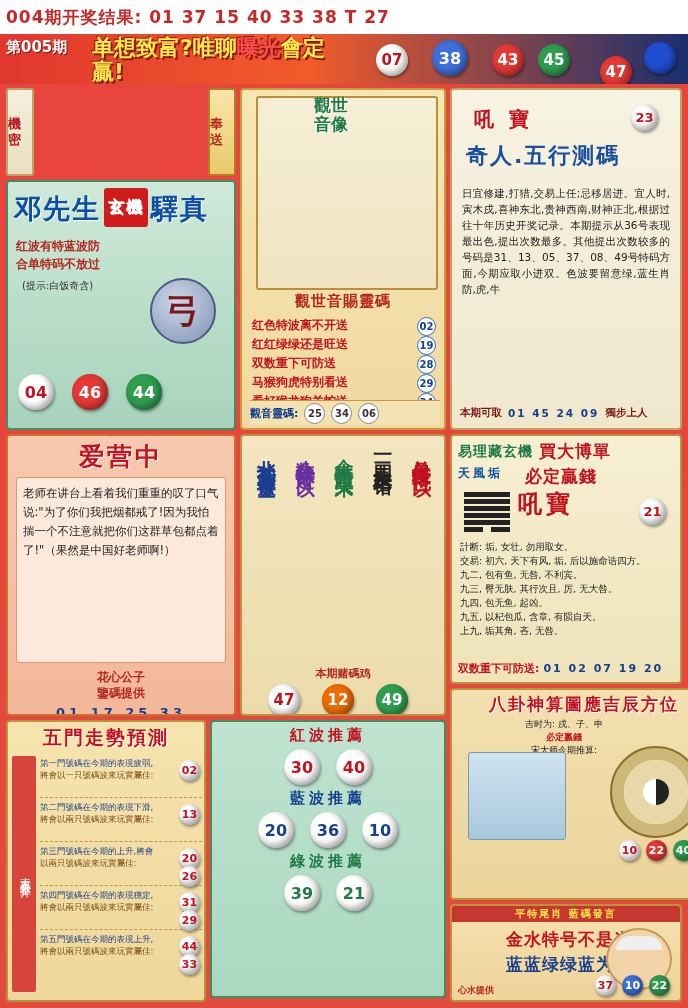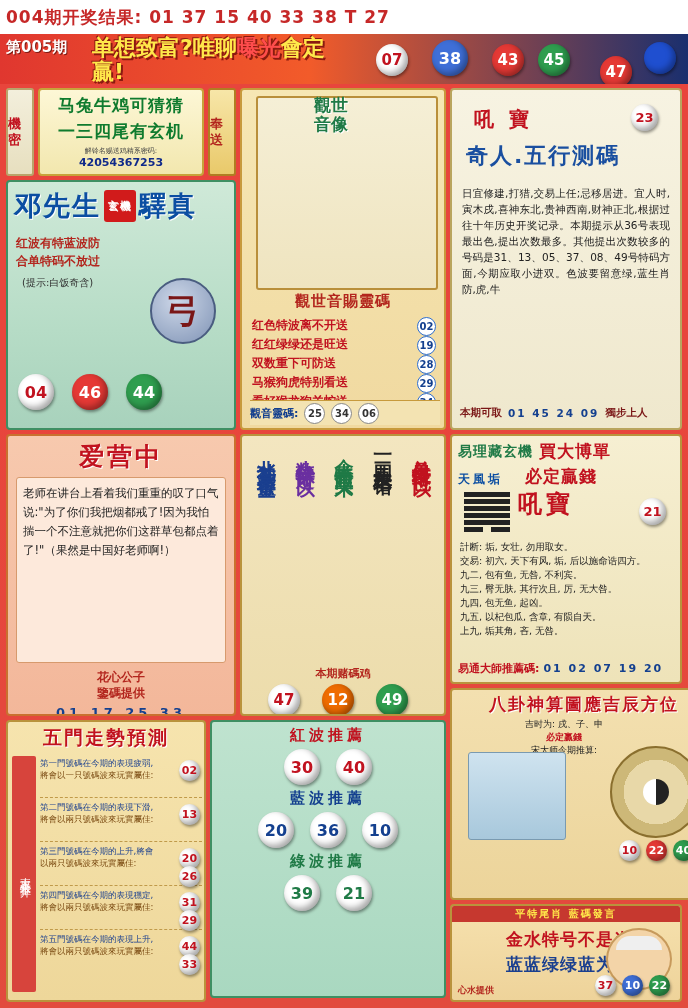--- a/index.html
+++ b/index.html
@@ -80,21 +80,21 @@
   #master{
     left:6px;top:180px;width:230px;height:250px;
     background:linear-gradient(180deg,#cfe9d8,#b6dcc6 60%,#a8d2bc);
     border:2px solid #3f8f63;
   }
   #master .big{
     color:#0b4ea2;font-size:27px;font-weight:bold;text-align:left;
     margin:6px 0 0 6px;text-shadow:1px 1px 0 #fff;letter-spacing:2px;
   }
   #master .redbox{
-    display:inline-block;background:#d11b1b;color:#fff;font-size:10px;
+    display:inline-block;background:#d11b1b;color:#fff;font-size:16px;
     padding:9px 4px;border-radius:3px;margin:0 3px;vertical-align:6px;
   }
   #master .t1{color:#b3261e;font-size:12px;margin:10px 0 0 8px;line-height:18px;font-weight:bold;}
   #master .hint{color:#333;font-size:10px;margin:6px 0 0 14px;}
   #master .glyph{
     position:absolute;right:18px;top:96px;width:62px;height:62px;
     border-radius:50%;background:radial-gradient(circle at 40% 35%,#cdd7e8,#7f93b5);
     border:2px solid #4a5d80;color:#7a1616;font-size:34px;font-weight:bold;
     display:flex;align-items:center;justify-content:center;
   }
@@ -190,21 +190,21 @@
   #poem .note{position:absolute;left:0;top:230px;width:202px;text-align:center;color:#b3261e;font-size:11px;font-weight:bold;}
   #poem .balls{position:absolute;left:26px;top:248px;display:flex;gap:22px;}
   #yili{
     left:450px;top:434px;width:232px;height:250px;
     background:linear-gradient(180deg,#f6efd2,#eee3b9);
     border:2px solid #b9933c;
   }
   #yili .r1{display:flex;align-items:center;margin:4px 6px 0 6px;}
   #yili .r1 .a{color:#1f7a46;font-size:14px;font-weight:bold;letter-spacing:1px;}
   #yili .r1 .b{color:#c1121f;font-size:17px;font-weight:bold;margin-left:6px;letter-spacing:1px;}
-  #yili .r2{display:flex;align-items:flex-end;margin:2px 6px 0 6px;}
+  #yili .r2{display:flex;align-items:flex-start;margin:2px 6px 0 6px;}
   #yili .r2 .a{color:#0b4ea2;font-size:12px;font-weight:bold;letter-spacing:3px;}
   #yili .r2 .b{color:#c1121f;font-size:17px;font-weight:bold;margin-left:22px;letter-spacing:1px;}
   #yili .hex{
     position:absolute;left:12px;top:56px;width:46px;height:40px;
     display:flex;flex-direction:column;justify-content:space-between;
   }
   #yili .hex i{display:block;height:5px;background:#222;}
   #yili .hex i.br{background:linear-gradient(90deg,#222 0 42%,transparent 42% 58%,#222 58% 100%);}
   #yili .jue{
     position:absolute;left:66px;top:52px;color:#c1121f;font-size:24px;font-weight:bold;letter-spacing:4px;
@@ -317,26 +317,20 @@
     <div class="ball lg" style="left:492px;top:10px;background:#e53935;color:#fff;">43</div>
     <div class="ball lg" style="left:538px;top:10px;background:#2f9e4f;color:#fff;">45</div>
     <div class="ball lg" style="left:600px;top:22px;background:#e53935;color:#fff;">47</div>
     <div class="ball lg" style="left:644px;top:8px;background:#1f4fd0;color:#fff;"></div>
   </div>
 
   <div class="card" id="secret">
     <span>機密</span>
   </div>
 
-  <div class="card" id="riddle">
-    <div class="line">马兔牛鸡可猜猜</div>
-    <div class="line">一三四尾有玄机</div>
-    <div class="small">解铃名赐送鸡精系密码:</div>
-    <div class="code">42054367253</div>
-  </div>
 
   <div class="card" id="gift">
     <span>奉送</span>
   </div>
 
   <div class="card" id="master">
     <div class="big">
       <span>邓先生</span><span class="redbox">玄機</span><span>驛真</span>
     </div>
     <div class="t1">红波有特蓝波防</div>
@@ -438,21 +432,21 @@
     <div class="jue">吼寶</div>
     <div class="ball md" style="background:#ffffff;color:#c1121f;position:absolute;right:14px;top:62px;">21</div>
     <div class="txt" style="white-space:pre-line">計断: 垢, 女壮, 勿用取女。
 交易: 初六, 天下有风, 垢, 后以施命诰四方。
 九二, 包有鱼, 无咎, 不利宾。
 九三, 臀无肤, 其行次且, 厉, 无大咎。
 九四, 包无鱼, 起凶。
 九五, 以杞包瓜, 含章, 有陨自天。
 上九, 垢其角, 吝, 无咎。</div>
     <div class="rec">
-      <span>易通大師推薦碼:</span>
+      <span>双数重下可防送:</span>
       <span class="n">01 02 07 19 20</span>
     </div>
   </div>
 
   <div class="card" id="bagua">
     <div class="t">八卦神算圖應吉辰方位</div>
     <div class="mid">
       <div>吉时为:  戌、子、申</div>
       <div class="red">必定贏錢</div>
       <div>宋大师今期推算:</div>

